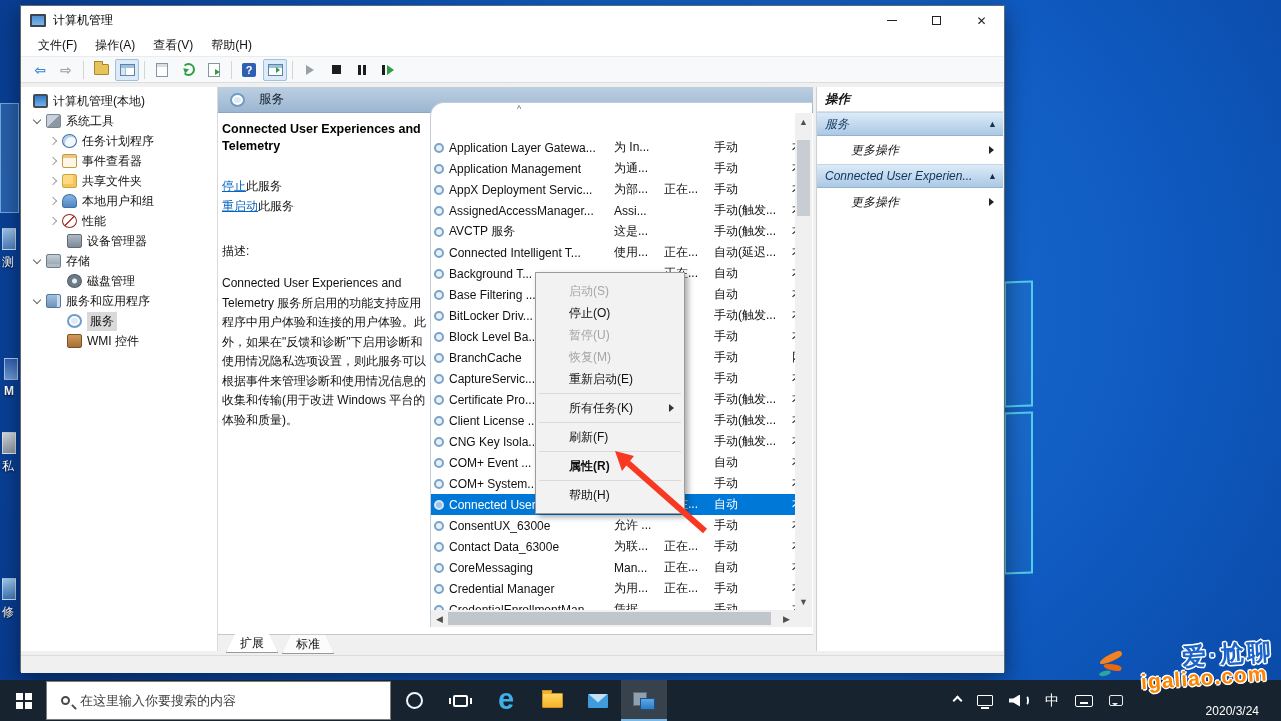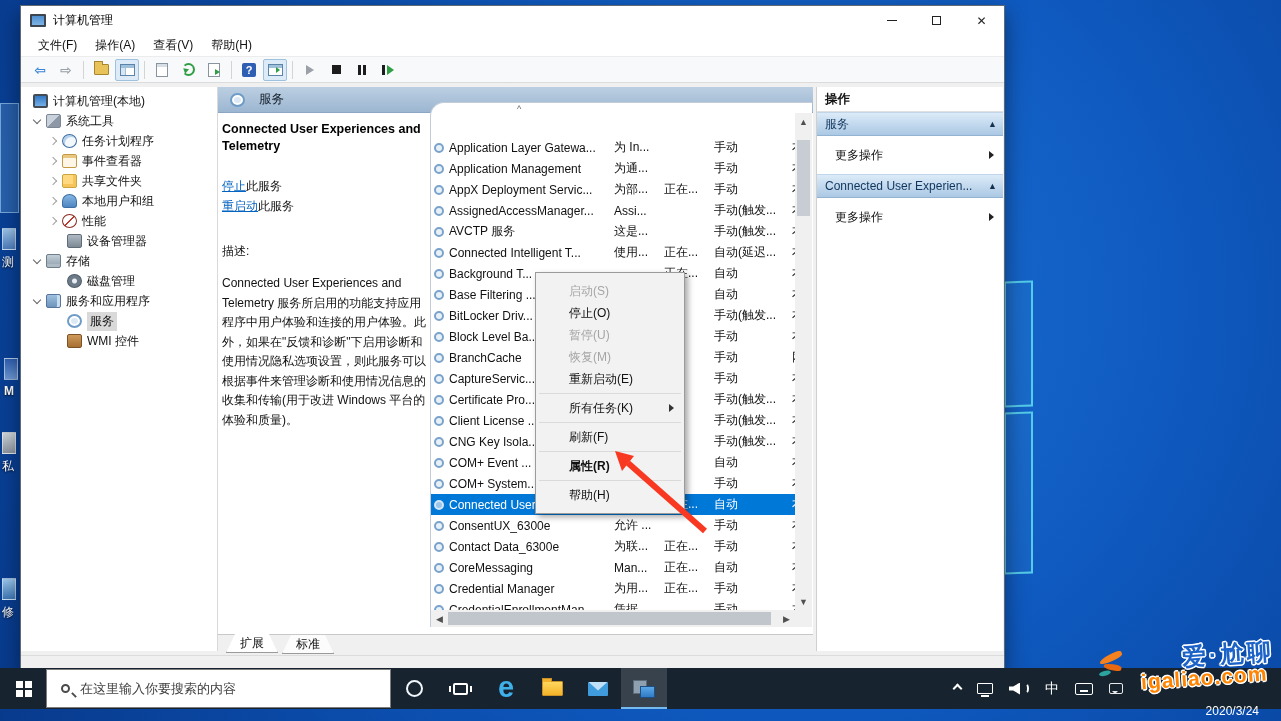--- a/index.html
+++ b/index.html
@@ -113,40 +113,40 @@
 
   
   #tabsbar{position:absolute;left:197px;top:551px;width:595px;height:21px;background:#f0f0f0;border-top:1px solid #c8c8c8;}
   .tab{position:absolute;top:0;height:19px;background:#fcfcfc;border:1px solid #9a9a9a;border-top:none;font-size:12px;color:#111;line-height:18px;text-align:center;clip-path:polygon(9px 0,calc(100% - 9px) 0,100% 100%,0 100%);}
   .tab.t1{left:8px;width:52px;margin-top:-1px;background:#fff;}
   .tab.t2{left:64px;width:52px;}
 
   #bottomstrip{position:absolute;left:0;top:572px;right:0;height:18px;background:#f0f0f0;border-top:1px solid #dcdcdc;}
 
   
-  #actions{position:absolute;left:795px;top:4px;right:1px;bottom:20px;background:#fff;border-left:1px solid #cfcfcf;}
+  #actions{position:absolute;left:795px;top:4px;right:1px;bottom:20px;background:#fff;border-left:1px solid #cfcfcf;font-style:italic;}
   #actions .ahead{height:25px;line-height:25px;font-size:12.5px;font-weight:bold;color:#111;padding-left:8px;border-bottom:1px solid #e0e0e0;}
   .asec{height:24px;background:linear-gradient(#dcebf8,#abc8e4);border-top:1px solid #c2d6ea;border-bottom:1px solid #93b3d3;display:flex;align-items:center;font-size:12px;color:#10365e;padding:0 6px 0 8px;}
   .asec .cap{margin-left:auto;color:#16314e;font-size:9px;}
-  .amore{height:38px;display:flex;align-items:center;font-size:12px;color:#111;padding-left:18px;position:relative;}
+  .amore{height:28px;display:flex;align-items:center;font-size:12px;color:#111;padding-left:34px;position:relative;}
   .amore .sub{position:absolute;right:9px;width:0;height:0;border-left:5px solid #222;border-top:4px solid transparent;border-bottom:4px solid transparent;}
 
   
   #ctx{position:absolute;left:535px;top:272px;width:150px;background:#f2f2f2;border:1px solid #9b9b9b;box-shadow:3px 3px 6px rgba(0,0,0,.35);padding:7px 0;z-index:40;}
   .ci{height:22px;line-height:22px;font-size:12px;color:#111;padding-left:33px;position:relative;white-space:nowrap;}
   .ci.disabled{color:#a5a5a5;}
   .ci.bold{font-weight:bold;}
   .ci .sub{position:absolute;right:10px;top:7px;width:0;height:0;border-left:5px solid #333;border-top:4px solid transparent;border-bottom:4px solid transparent;}
   .csep{height:1px;background:#dadada;margin:3px 3px;}
 
   
   #arrow{position:absolute;left:590px;top:443px;z-index:60;pointer-events:none;}
 
   
-  #taskbar{position:absolute;left:0;bottom:12px;width:1281px;height:41px;background:#17242f;display:flex;align-items:center;z-index:70;}
+  #taskbar{position:absolute;left:0;bottom:0;width:1281px;height:41px;background:#17242f;display:flex;align-items:center;z-index:70;}
   .tkbtn{width:46px;height:41px;display:flex;align-items:center;justify-content:center;flex:none;position:relative;}
   .winlogo{width:7px;height:7px;background:#fff;box-shadow:9px 0 0 #fff,0 9px 0 #fff,9px 9px 0 #fff;margin:-8px 0 0 -8px;}
   #searchbox{width:345px;height:39px;background:#fff;border:1px solid #7c7c7c;display:flex;align-items:center;flex:none;}
   .mag{width:9px;height:9px;border:2px solid #4a4a4a;border-radius:50%;position:relative;margin:0 10px 0 14px;flex:none;}
   .mag:after{content:"";position:absolute;left:8px;top:8px;width:6px;height:2px;background:#4a4a4a;transform:rotate(45deg);}
   #searchbox .ph{font-size:13px;color:#3f3f3f;}
   .cortana{width:17px;height:17px;border:2px solid #f0f6fb;border-radius:50%;}
   .tview{width:15px;height:12px;border:2px solid #fff;border-radius:2px;position:relative;}
   .tview:before{content:"";position:absolute;left:-6px;top:1px;width:2px;height:6px;background:#fff;}
   .tview:after{content:"";position:absolute;right:-6px;top:1px;width:2px;height:6px;background:#fff;}

